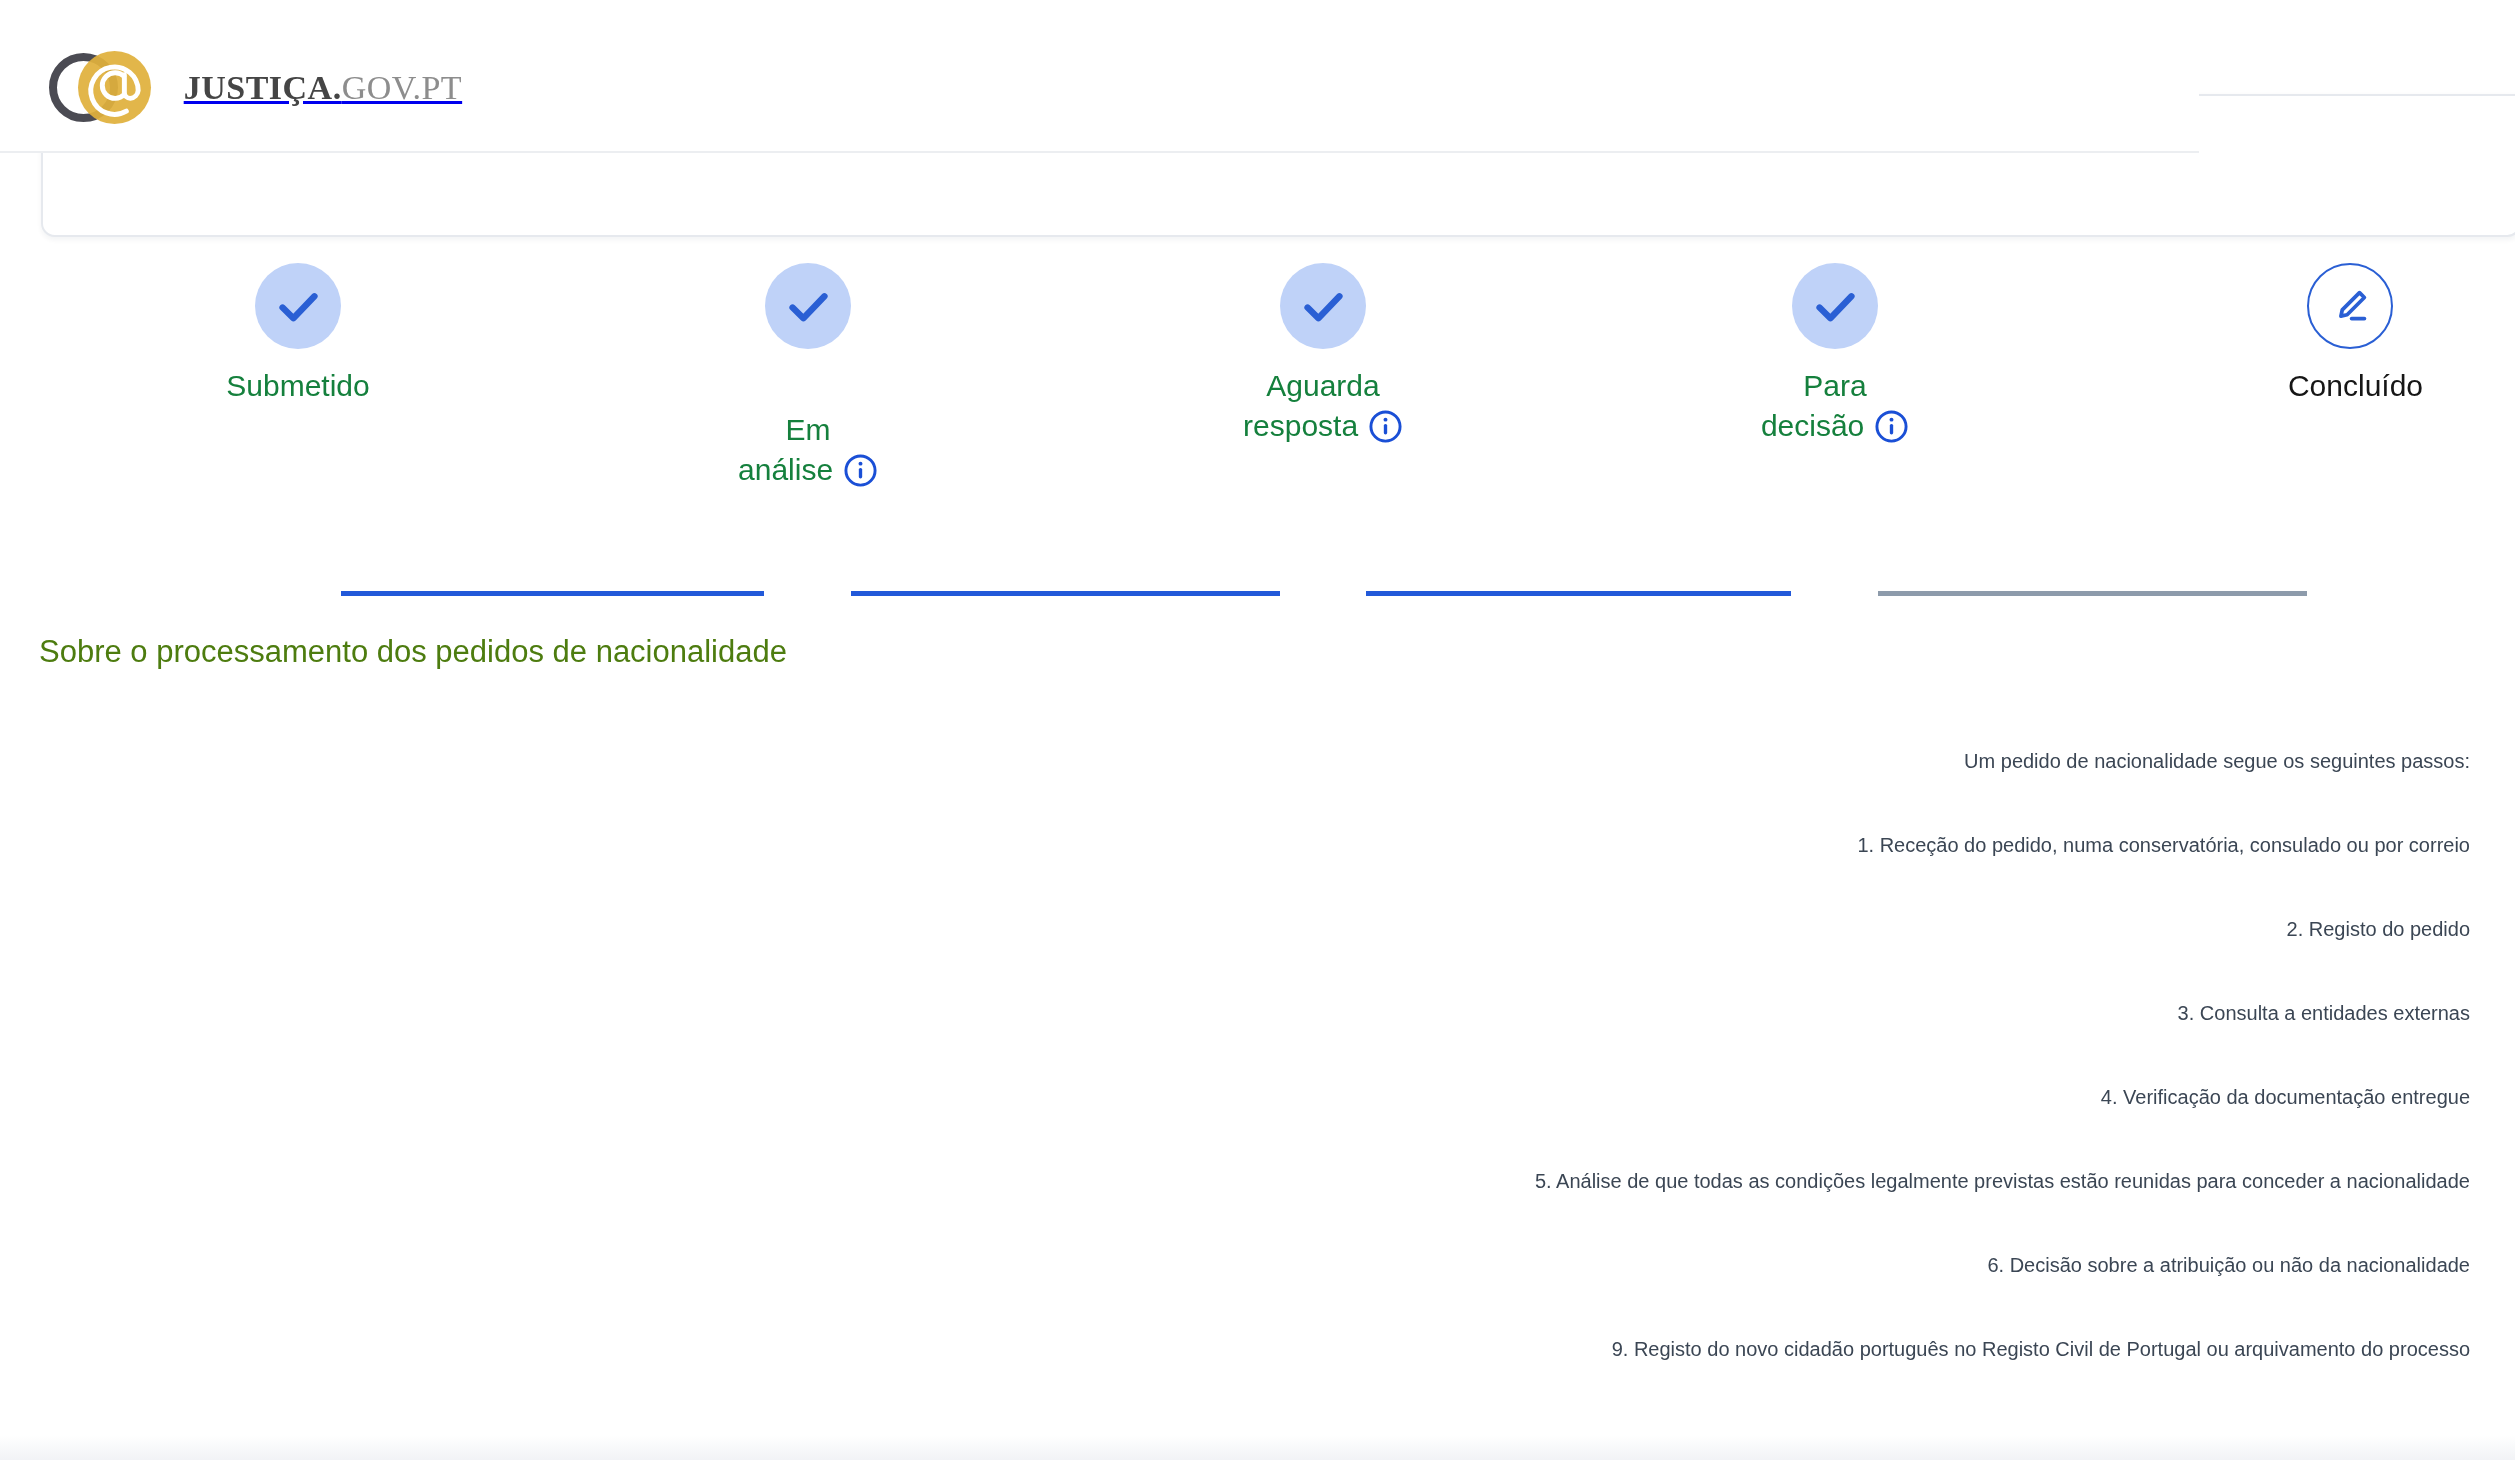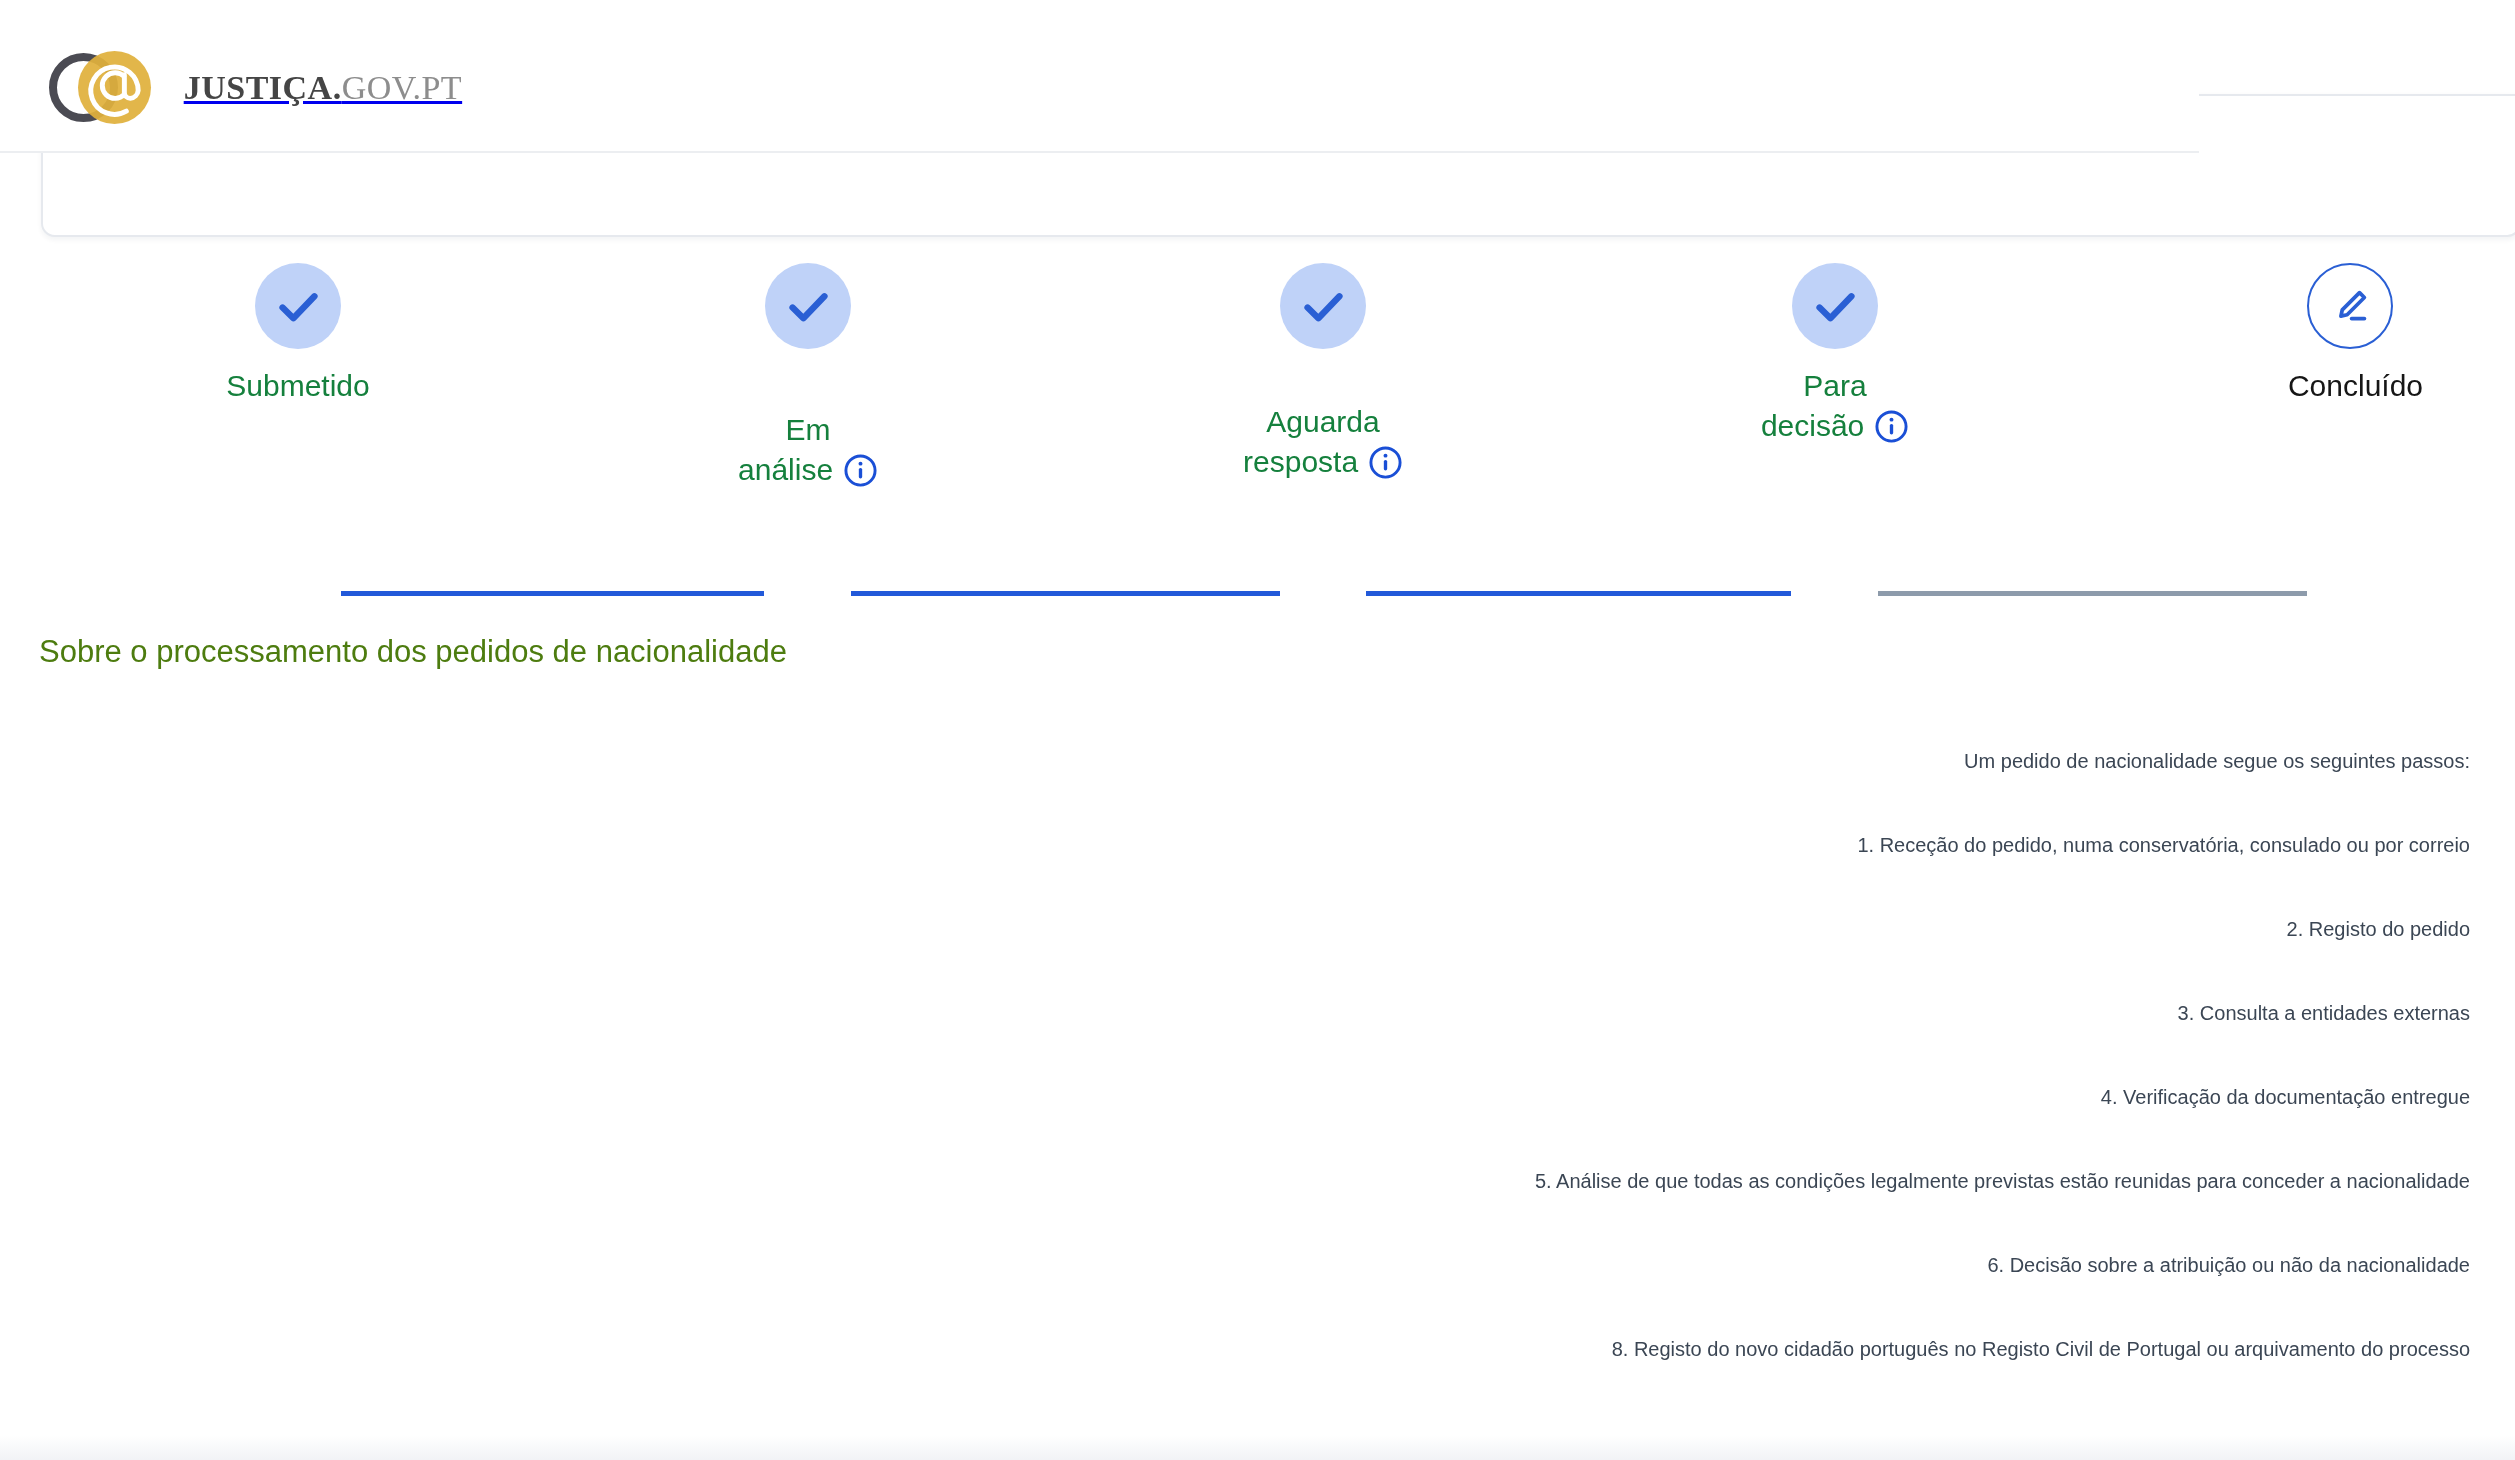--- a/index.html
+++ b/index.html
@@ -274,21 +274,21 @@
           <span class="info-icon">
             <svg width="35" height="35" viewBox="0 0 24 24">
               <circle cx="12" cy="12" r="10" fill="none" stroke="#1a4fd6" stroke-width="2"></circle>
               <circle cx="12" cy="7.3" r="1.35" fill="#1a4fd6"></circle>
               <rect x="10.85" y="10.2" width="2.3" height="7.2" rx="1.1" fill="#1a4fd6"></rect>
             </svg>
           </span>
         </div>
       </div>
 
-      <div class="step" style="left:1323px;gap:36px;">
+      <div class="step" style="left:1323px;">
         <div class="node done">
           <svg width="51" height="51" viewBox="0 0 24 24">
             <path d="M4.5 12.5 L9.6 17.5 L19.5 7.2" fill="none" stroke="#2a5fd4" stroke-width="3" stroke-linecap="round" stroke-linejoin="round"></path>
           </svg>
         </div>
         <div class="step-label">
           <span class="label-line full">Aguarda</span>
           <span class="label-line">resposta</span>
           <span class="info-icon">
             <svg width="35" height="35" viewBox="0 0 24 24">
@@ -336,19 +336,19 @@
 
   <div class="article">
     <a class="article-link" href="#">Sobre o processamento dos pedidos de nacionalidade</a>
     <p>Um pedido de nacionalidade segue os seguintes passos:</p>
     <p>1. Receção do pedido, numa conservatória, consulado ou por correio</p>
     <p>2. Registo do pedido</p>
     <p>3. Consulta a entidades externas</p>
     <p>4. Verificação da documentação entregue</p>
     <p>5. Análise de que todas as condições legalmente previstas estão reunidas para conceder a nacionalidade</p>
     <p>6. Decisão sobre a atribuição ou não da nacionalidade</p>
-    <p>8. Registo do novo cidadão português no Registo Civil de Portugal ou arquivamento do processo</p>
+    <p>9. Registo do novo cidadão português no Registo Civil de Portugal ou arquivamento do processo</p>
   </div>
 
   <div class="bottom-fade"></div>
 
 </div>
 
 
 </body></html>

